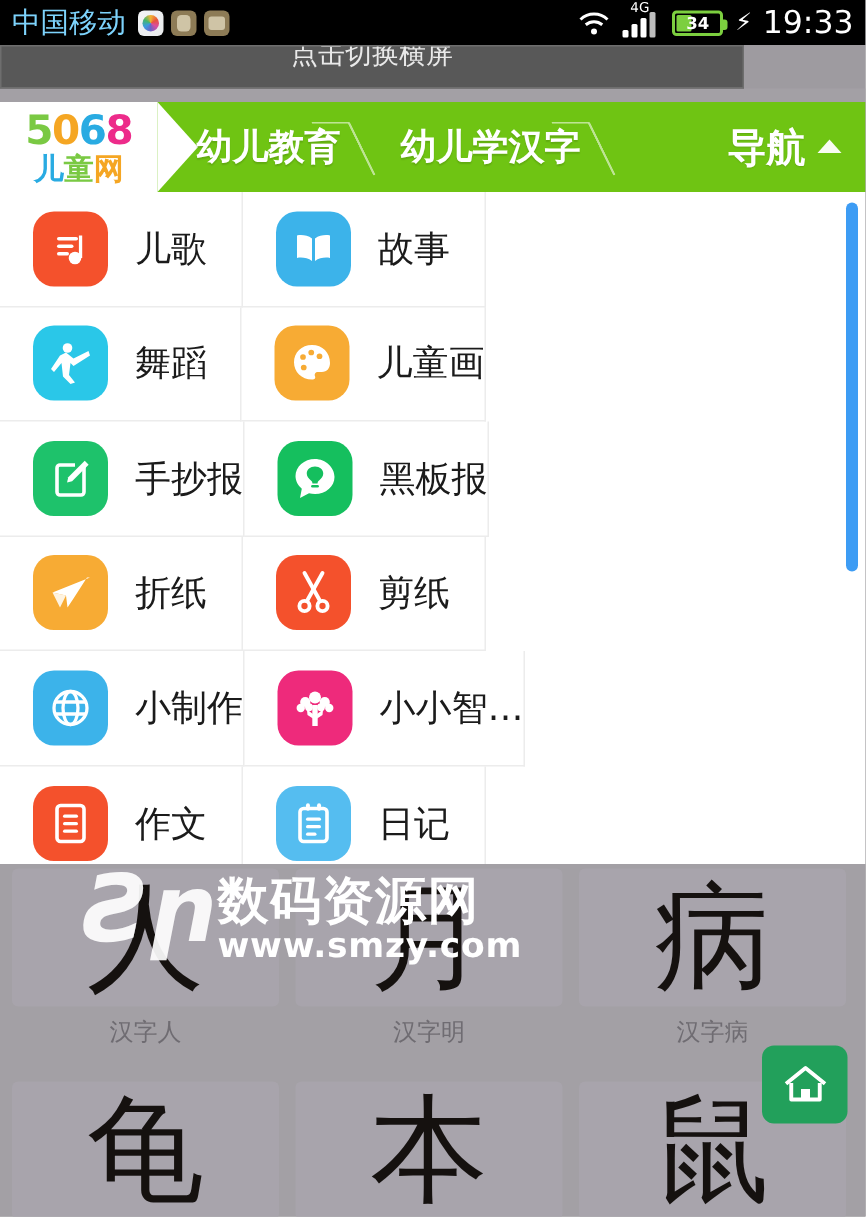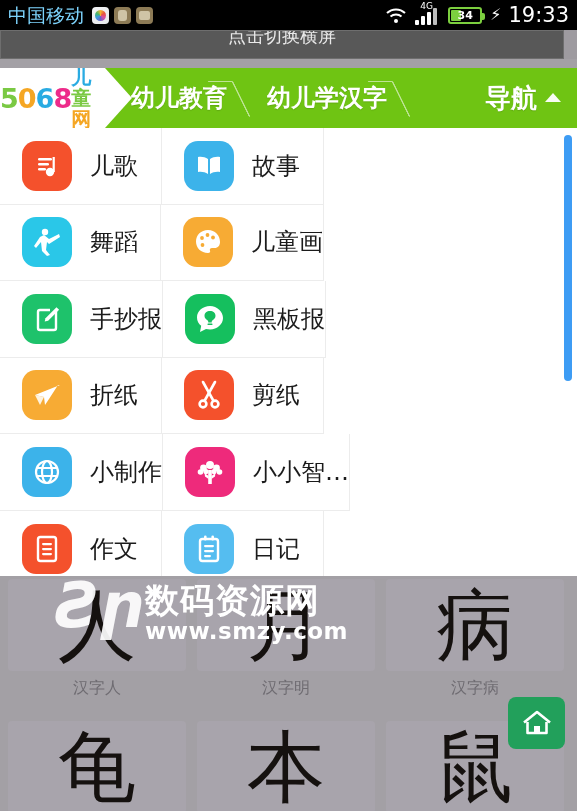--- a/index.html
+++ b/index.html
@@ -39,21 +39,21 @@
           position: relative; display: flex; align-items: center; }
   .batt:after { content:""; position:absolute; right:-5px; top:4px; width:3px; height:7px;
                 background:#7ccf3f; border-radius:0 2px 2px 0; }
   .batt .fill { position:absolute; left:1px; top:1px; bottom:1px; width:10px; background:#7ccf3f; border-radius:1px; }
   .batt .num { position: relative; width:100%; text-align:center; font-size:11px; font-weight:bold; color:#fff; z-index:2; }
   .bolt { color:#fff; font-size:16px; margin-left:1px; }
   .clock { font-size: 21px; color: #fff; letter-spacing: 0px; }
 
   
   .rotate-hint {
-    position: absolute; left: 0; top: 30px; width: 564px; height: 29px;
+    position: absolute; left: 0; top: 30px; width: 496px; height: 29px;
     background: #585858; border: 1px solid #6e6e6e; overflow: hidden;
     display: flex; align-items: center; justify-content: center;
   }
   .rotate-hint span {
     color: #e9e9e9; font-size: 18px; white-space: nowrap;
     transform: translateY(-9px);
   }
 
   
   .page-bg { position: absolute; left:0; top:59px; width:577px; height:752px;
@@ -68,21 +68,21 @@
   .thumb-glyph { font-size:78px; color:#15110f; line-height:1; font-family:"DejaVu Serif", serif; }
   .thumb-cap { text-align:center; font-size:16px; color:#6f6c72; margin-top:7px; }
 
   
   .navbar {
     position: absolute; left:0; top:68px; width:577px; height:60px;
     background:#6fc413; display:flex; align-items:center; overflow:hidden;
   }
   .logo-tab {
     position:relative; height:60px; width:105px; background:#fff;
-    display:flex; flex-direction:row; align-items:center; justify-content:center;
+    display:flex; flex-direction:column; align-items:center; justify-content:center;
     flex: 0 0 auto;
   }
   .logo-tab:after {
     content:""; position:absolute; right:-27px; top:0; width:0; height:0;
     border-top:30px solid transparent; border-bottom:30px solid transparent;
     border-left:27px solid #fff;
   }
   .logo-num { font-size:27px; font-weight:bold; line-height:1; letter-spacing:-1px;
               font-family:"DejaVu Sans", sans-serif; }
   .logo-num i { font-style:normal; }

